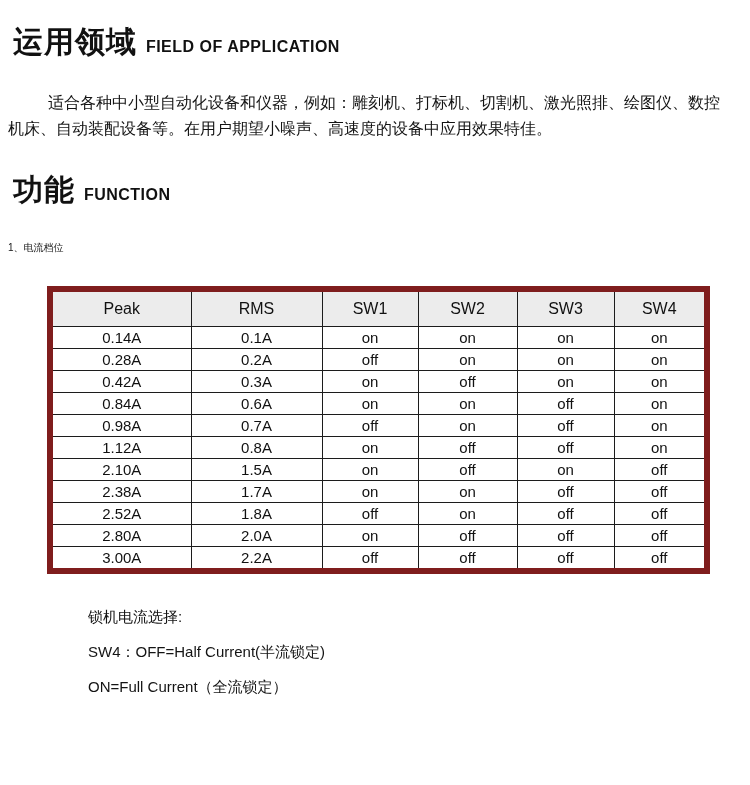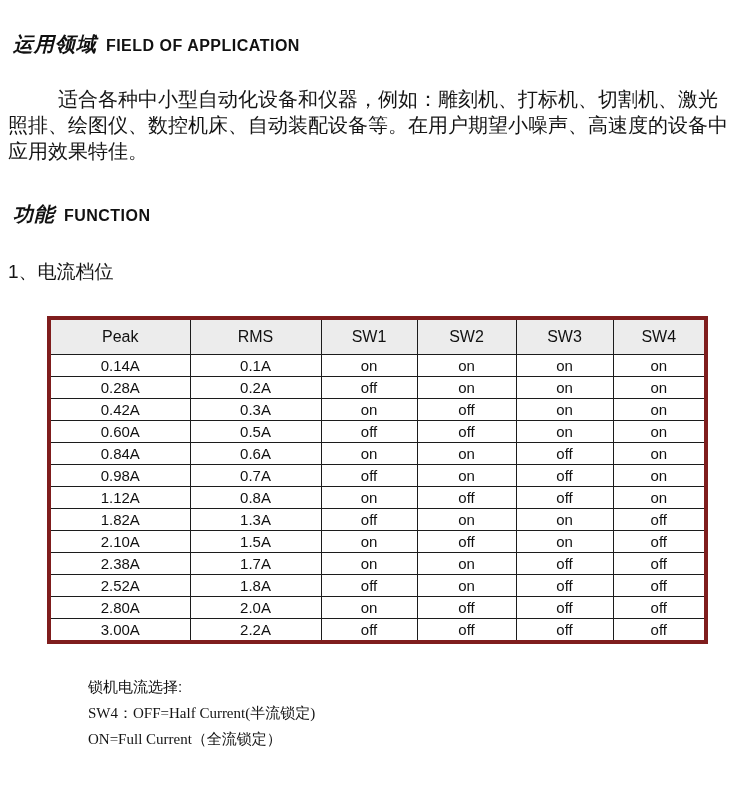--- a/index.html
+++ b/index.html
@@ -12,43 +12,43 @@
     color: #1a1a1a;
     overflow: hidden;
   }
   .heading {
     margin: 0;
     padding: 0 0 0 13px;
     font-weight: bold;
     color: #111;
     white-space: nowrap;
   }
-  .heading .zh { font-size: 20px; letter-spacing: 1px; font-style: italic; }
+  .heading .zh { font-size: 30px; letter-spacing: 1px; }
   .heading .en { font-size: 16px; letter-spacing: 0.5px; }
   #field-heading { padding-top: 22px; }
   #intro-paragraph {
     margin: 27px 8px 0 8px;
     width: 720px;
-    font-size: 20px;
+    font-size: 16px;
     line-height: 26px;
     text-indent: 2.5em;
     color: #141414;
   }
   #function-heading { padding-top: 28px; }
   #item-label {
     margin: 30px 0 0 8px;
-    font-size: 19px;
+    font-size: 10px;
     color: #141414;
   }
   #current-table {
     margin: 31px 0 0 47px;
     width: 657px;
     border-collapse: collapse;
     table-layout: fixed;
-    border: 4px solid #7f1d1d;
+    border: 6px solid #7f1d1d;
   }
   #current-table th, #current-table td {
     border: 1px solid #1c1c1c;
     text-align: center;
     padding: 0;
     overflow: hidden;
   }
   #current-table th {
     background: #ececec;
     height: 34px;
@@ -66,21 +66,21 @@
   col.c-sw1  { width: 96px; }
   col.c-sw2  { width: 99px; }
   col.c-sw3  { width: 97px; }
   col.c-sw4  { width: 93px; }
   #notes {
     margin: 34px 0 0 88px;
     font-size: 15px;
     color: #141414;
   }
   #notes-title { font-weight: normal; }
-  .note-line { margin-top: 7px; font-family: Liberation Serif, serif; }
+  .note-line { margin-top: 16px; }
 </style>
 </head>
 <body>
 
 <h1 class="heading" id="field-heading">
   <span class="zh">运用领域</span>
   <span class="en">FIELD OF APPLICATION</span>
 </h1>
 
 <p id="intro-paragraph">适合各种中小型自动化设备和仪器，例如：雕刻机、打标机、切割机、激光照排、绘图仪、数控机床、自动装配设备等。在用户期望小噪声、高速度的设备中应用效果特佳。</p>
@@ -130,28 +130,20 @@
       </tr>
       <tr>
         <td>0.42A</td>
         <td>0.3A</td>
         <td>on</td>
         <td>off</td>
         <td>on</td>
         <td>on</td>
       </tr>
       <tr>
-        <td>0.60A</td>
-        <td>0.5A</td>
-        <td>off</td>
-        <td>off</td>
-        <td>on</td>
-        <td>on</td>
-      </tr>
-      <tr>
         <td>0.84A</td>
         <td>0.6A</td>
         <td>on</td>
         <td>on</td>
         <td>off</td>
         <td>on</td>
       </tr>
       <tr>
         <td>0.98A</td>
         <td>0.7A</td>
@@ -160,28 +152,20 @@
         <td>off</td>
         <td>on</td>
       </tr>
       <tr>
         <td>1.12A</td>
         <td>0.8A</td>
         <td>on</td>
         <td>off</td>
         <td>off</td>
         <td>on</td>
-      </tr>
-      <tr>
-        <td>1.82A</td>
-        <td>1.3A</td>
-        <td>off</td>
-        <td>on</td>
-        <td>on</td>
-        <td>off</td>
       </tr>
       <tr>
         <td>2.10A</td>
         <td>1.5A</td>
         <td>on</td>
         <td>off</td>
         <td>on</td>
         <td>off</td>
       </tr>
       <tr>

